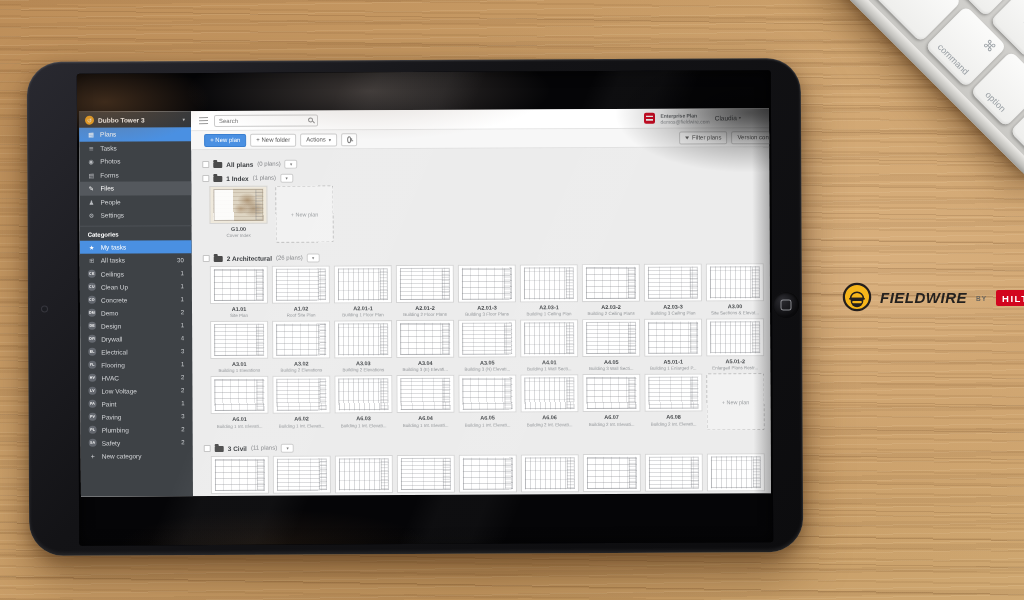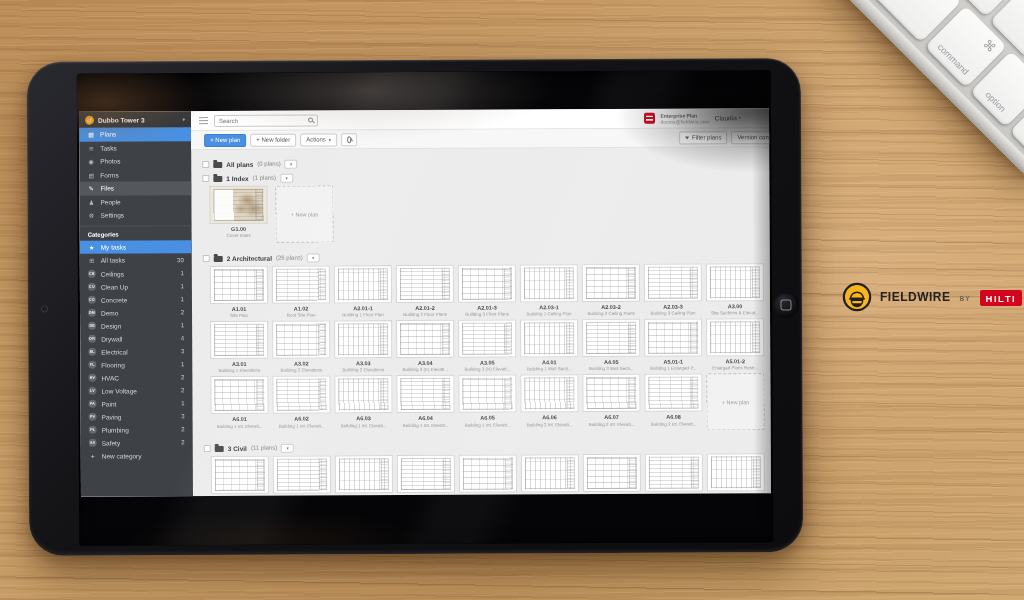--- a/index.html
+++ b/index.html
@@ -34,21 +34,21 @@
   .key-blank-a { left:468px; bottom:20px; width:50px; height:58px; }
   .key-row2-a { left:318px; bottom:84px; width:52px; height:52px; }
   .key-row2-b { left:376px; bottom:84px; width:52px; height:52px; }
   .key .sym { position:absolute; top:5px; right:7px; font-size:12px; font-family:"DejaVu Sans",sans-serif; }
   .key .klabel { position:absolute; bottom:6px; left:0; right:0; text-align:center; font-size:9px; }
   .key .mid { position:absolute; inset:0; display:flex; align-items:center; justify-content:center;
     font-size:11px; color:#b3b8bc; font-family:"DejaVu Sans",sans-serif; }
 
   
   .brandmark { position:absolute; left:842px; top:282px; display:flex; align-items:center; gap:8px; }
-  .brand-text { font-size:12px; font-weight:bold; letter-spacing:.5px; color:#24211f; }
+  .brand-text { font-size:15px; font-weight:bold; letter-spacing:.5px; color:#24211f;font-style:italic; }
   .brand-by { font-size:6.5px; font-weight:bold; color:#6c675f; letter-spacing:1px; margin:2px 1px 0; }
   .hilti-box { background:#d2051e; color:#fff; font-weight:bold; font-size:9.5px; letter-spacing:1.5px;
     padding:3px 6px 2px; border-radius:2px; margin-top:1px; }
 
   
   .tablet { position:absolute; left:28px; top:60px; width:774px; height:494px; border-radius:34px;
     transform:rotate(-.3deg);
     background:linear-gradient(135deg,#292930,#131316 40%,#0c0c0e);
     box-shadow:0 18px 45px rgba(70,40,15,.55), 0 6px 14px rgba(70,40,15,.35),
       inset 0 1px 2px rgba(255,255,255,.16), inset 0 -2px 4px rgba(255,255,255,.10),

